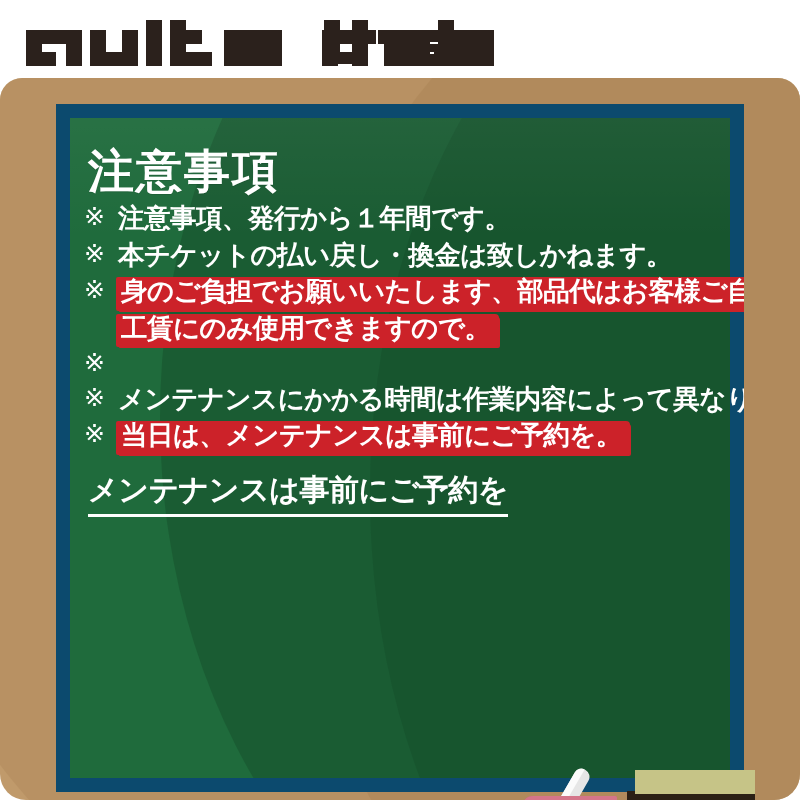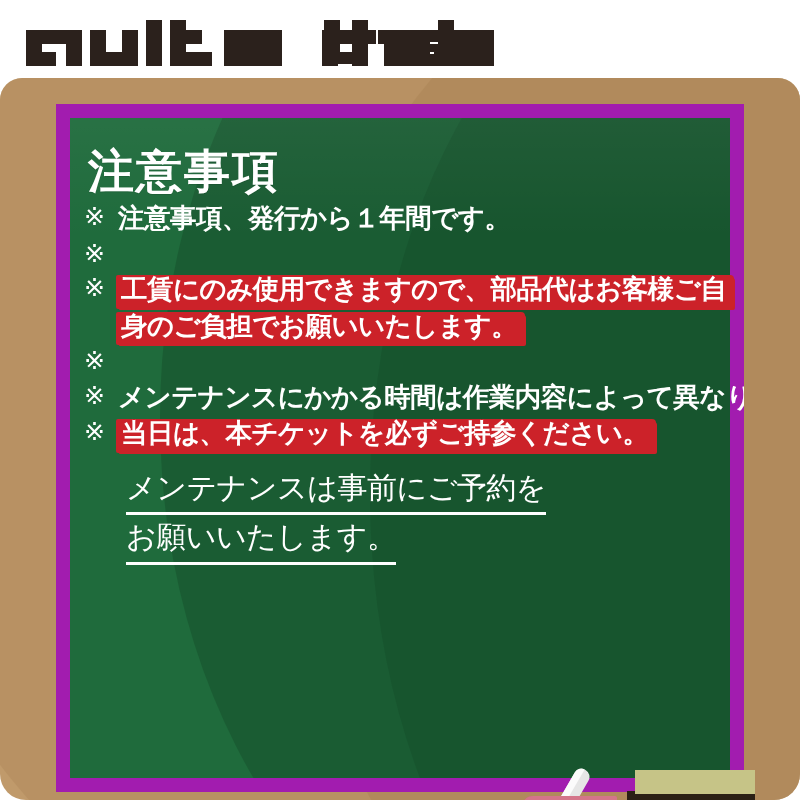--- a/index.html
+++ b/index.html
@@ -49,21 +49,21 @@
   #inner-frame-shade {
     position:absolute; right:0; top:0; width:42px; height:100%;
     background:#5c4730;
   }
 
   
   #board {
     position:absolute; left:56px; top:26px;
     width:688px; height:688px;
     padding:14px;
-    background:#a21caf;
+    background:#0c4a6e;
     overflow:hidden;
   }
   #board-surface {
     position:absolute; left:14px; top:14px;
     width:660px; height:660px;
     background:#1f6b3c;
     overflow:hidden;
   }
   
   .board-arc {
@@ -137,25 +137,24 @@
     border-radius:2px 4px 3px 2px;
     box-shadow:2px 2px 0 -1px #cc2229;
   }
 
   #footer-block {
     margin:14px 0 0 8px;
   }
   .footer-line {
     color:#ffffff;
     font-size:30px;
-    font-weight:normal;
+    font-weight:bold;
     letter-spacing:-0.5px;
     line-height:1.45;
     white-space:nowrap;
-    margin-left:38px;
   }
   .footer-line span {
     border-bottom:3px solid #ffffff;
     padding-bottom:3px;
     display:inline-block;
   }
 
   
   #chalk-tray-group {
     position:absolute; left:525px; top:700px; width:230px; height:100px;
@@ -248,44 +247,44 @@
 
       <div id="content">
         <div id="board-title">注意事項</div>
         <div id="notes-list">
             <div class="note-line">
               <span class="mark">※</span>
               <span class="body"><span>注意事項、発行から１年間です。</span></span>
             </div>
             <div class="note-line">
               <span class="mark">※</span>
-            </div>
-            <div class="note-line">
-              <span class="mark">※</span>
-              <span class="body"><span class="hl">工賃にのみ使用できますので、部品代はお客様ご自</span></span>
+              <span class="body"><span>本チケットの払い戻し・換金は致しかねます。</span></span>
+            </div>
+            <div class="note-line">
+              <span class="mark">※</span>
+              <span class="body"><span class="hl">身のご負担でお願いいたします、部品代はお客様ご自</span></span>
             </div>
             <div class="note-line">
               <span class="mark blank">※</span>
-              <span class="body"><span class="hl">身のご負担でお願いいたします。</span></span>
+              <span class="body"><span class="hl">工賃にのみ使用できますので。</span></span>
             </div>
             <div class="note-line">
               <span class="mark">※</span>
             </div>
             <div class="note-line">
               <span class="mark">※</span>
               <span class="body"><span>メンテナンスにかかる時間は作業内容によって異なりま</span></span>
             </div>
             <div class="note-line">
               <span class="mark">※</span>
-              <span class="body"><span class="hl">当日は、本チケットを必ずご持参ください。</span></span>
+              <span class="body"><span class="hl">当日は、メンテナンスは事前にご予約を。</span></span>
             </div>
           </div>
         <div id="footer-block">
             <div class="footer-line"><span>メンテナンスは事前にご予約を</span></div>
-            <div class="footer-line"><span>お願いいたします。</span></div>
           </div>
       </div>
     </div>
 
     <div id="chalk-tray-group">
       <div id="eraser-dark-base"></div>
       <div id="eraser-khaki"></div>
       <div id="chalk-stick"></div>
       <div id="eraser-pink"></div>
       <div id="eraser-pink-hi"></div>

